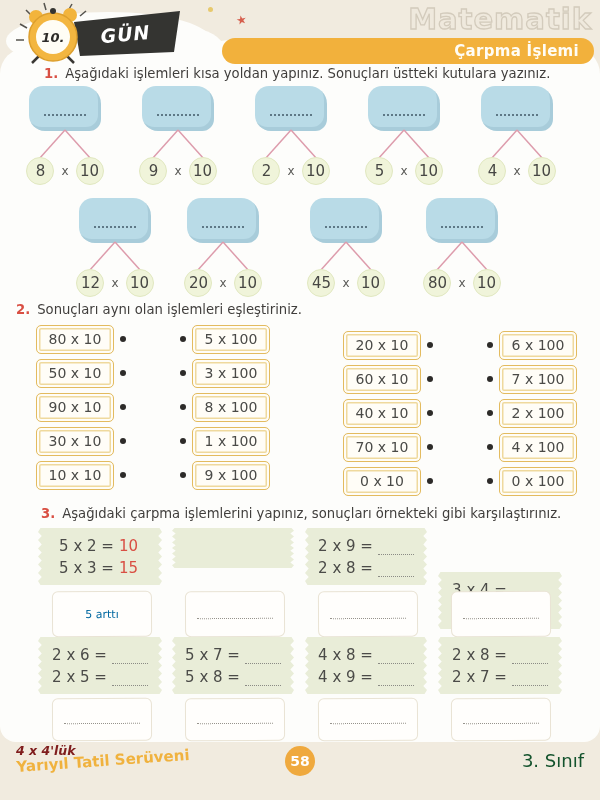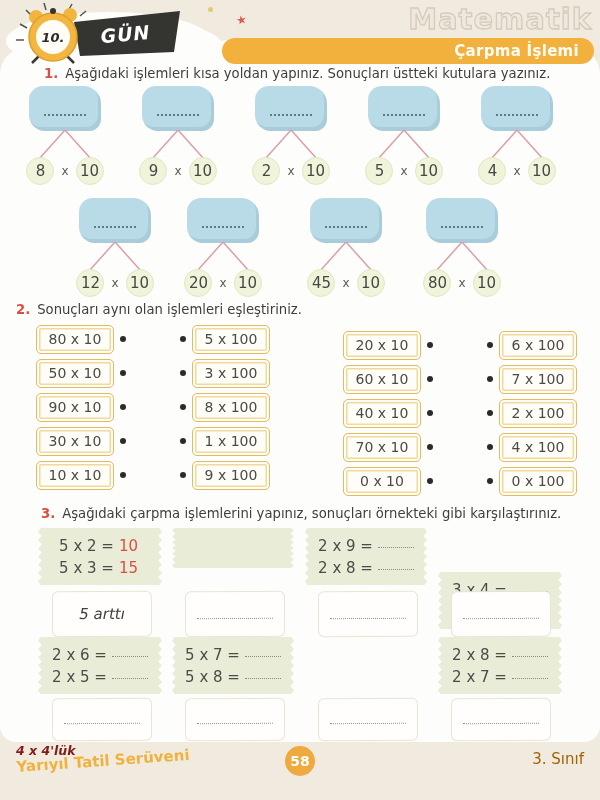--- a/index.html
+++ b/index.html
@@ -63,40 +63,40 @@
   }
   .mdot { width:6px; height:6px; border-radius:50%; background:#2d2b29; margin:0 6px; }
   .msp { width:42px; }
 
   
   .gcell {
     position:absolute; background:#e9edd8;
     display:flex; flex-direction:column; justify-content:center; gap:4px;
     clip-path: polygon(2% 0%,98% 0%,100% 7%,97% 14%,100% 21%,97% 29%,100% 36%,97% 43%,100% 50%,97% 57%,100% 64%,97% 71%,100% 79%,97% 86%,100% 93%,98% 100%,2% 100%,0% 93%,3% 86%,0% 79%,3% 71%,0% 64%,3% 57%,0% 50%,3% 43%,0% 36%,3% 29%,0% 21%,3% 14%,0% 7%);
   }
-  .eqline { display:flex; align-items:flex-start; justify-content:center; gap:5px; font-size:15px; color:#4b4b48; }
+  .eqline { display:flex; align-items:flex-end; justify-content:center; gap:5px; font-size:15px; color:#4b4b48; }
   .eq-ans { color:#d94f43; min-width:22px; text-align:left; }
   .eq-blank { width:36px; height:10px; border-bottom:1.5px dotted #8b8b85; }
   .ncell {
     position:absolute; background:#fffefc; border:1.5px solid #e9e3d4; border-radius:6px;
     display:flex; align-items:center; justify-content:center; transform:rotate(-.3deg);
   }
-  .note-text { color:#404040; font-size:15px;font-style:italic; }
+  .note-text { color:#0369a1; font-size:11px; }
   .note-blank { width:76px; height:8px; border-bottom:1.5px dotted #96938c; }
 
   
   .series { position:absolute; left:16px; top:744px; line-height:1.05; }
   .series .l1 { font-size:12.5px; font-weight:bold; font-style:italic; color:#7f1d1d; }
   .series .l2 { font-size:15px; font-weight:bold; color:#f0b23e; transform:rotate(-4deg); transform-origin:left top; display:inline-block; margin-top:3px; }
   .pagenum {
     position:absolute; left:285px; top:746px; width:30px; height:30px; border-radius:50%;
     background:#efa93e; color:#fff; font-weight:bold; font-size:14px;
     display:flex; align-items:center; justify-content:center;
   }
-  .grade { position:absolute; right:16px; top:750px; font-size:15px; color:#a16207; }
+  .grade { position:absolute; right:16px; top:750px; font-size:18px; color:#14532d; }
 </style>
 </head>
 <body>
 
 <div class="stage">
 
   <div class="cloud" style="left:6px; top:12px; width:206px; height:58px;"></div>
   <div class="cloud" style="left:150px; top:28px; width:74px; height:42px;"></div>
   <div class="cloud" style="left:205px; top:40px; width:52px; height:28px;"></div>
 
@@ -416,20 +416,30 @@
   <div class="gcell" style="left:172px; top:637px; width:122px; height:57px;">
     <div class="eqline">
         <span>5 x 7 =</span>
         <span class="eq-blank"></span>
       </div>
     <div class="eqline">
         <span>5 x 8 =</span>
         <span class="eq-blank"></span>
       </div>
   </div>
+  <div class="gcell" style="left:305px; top:637px; width:122px; height:57px;">
+    <div class="eqline">
+        <span>4 x 8 =</span>
+        <span class="eq-blank"></span>
+      </div>
+    <div class="eqline">
+        <span>4 x 9 =</span>
+        <span class="eq-blank"></span>
+      </div>
+  </div>
   <div class="gcell" style="left:438px; top:637px; width:124px; height:57px;">
     <div class="eqline">
         <span>2 x 8 =</span>
         <span class="eq-blank"></span>
       </div>
     <div class="eqline">
         <span>2 x 7 =</span>
         <span class="eq-blank"></span>
       </div>
   </div>

